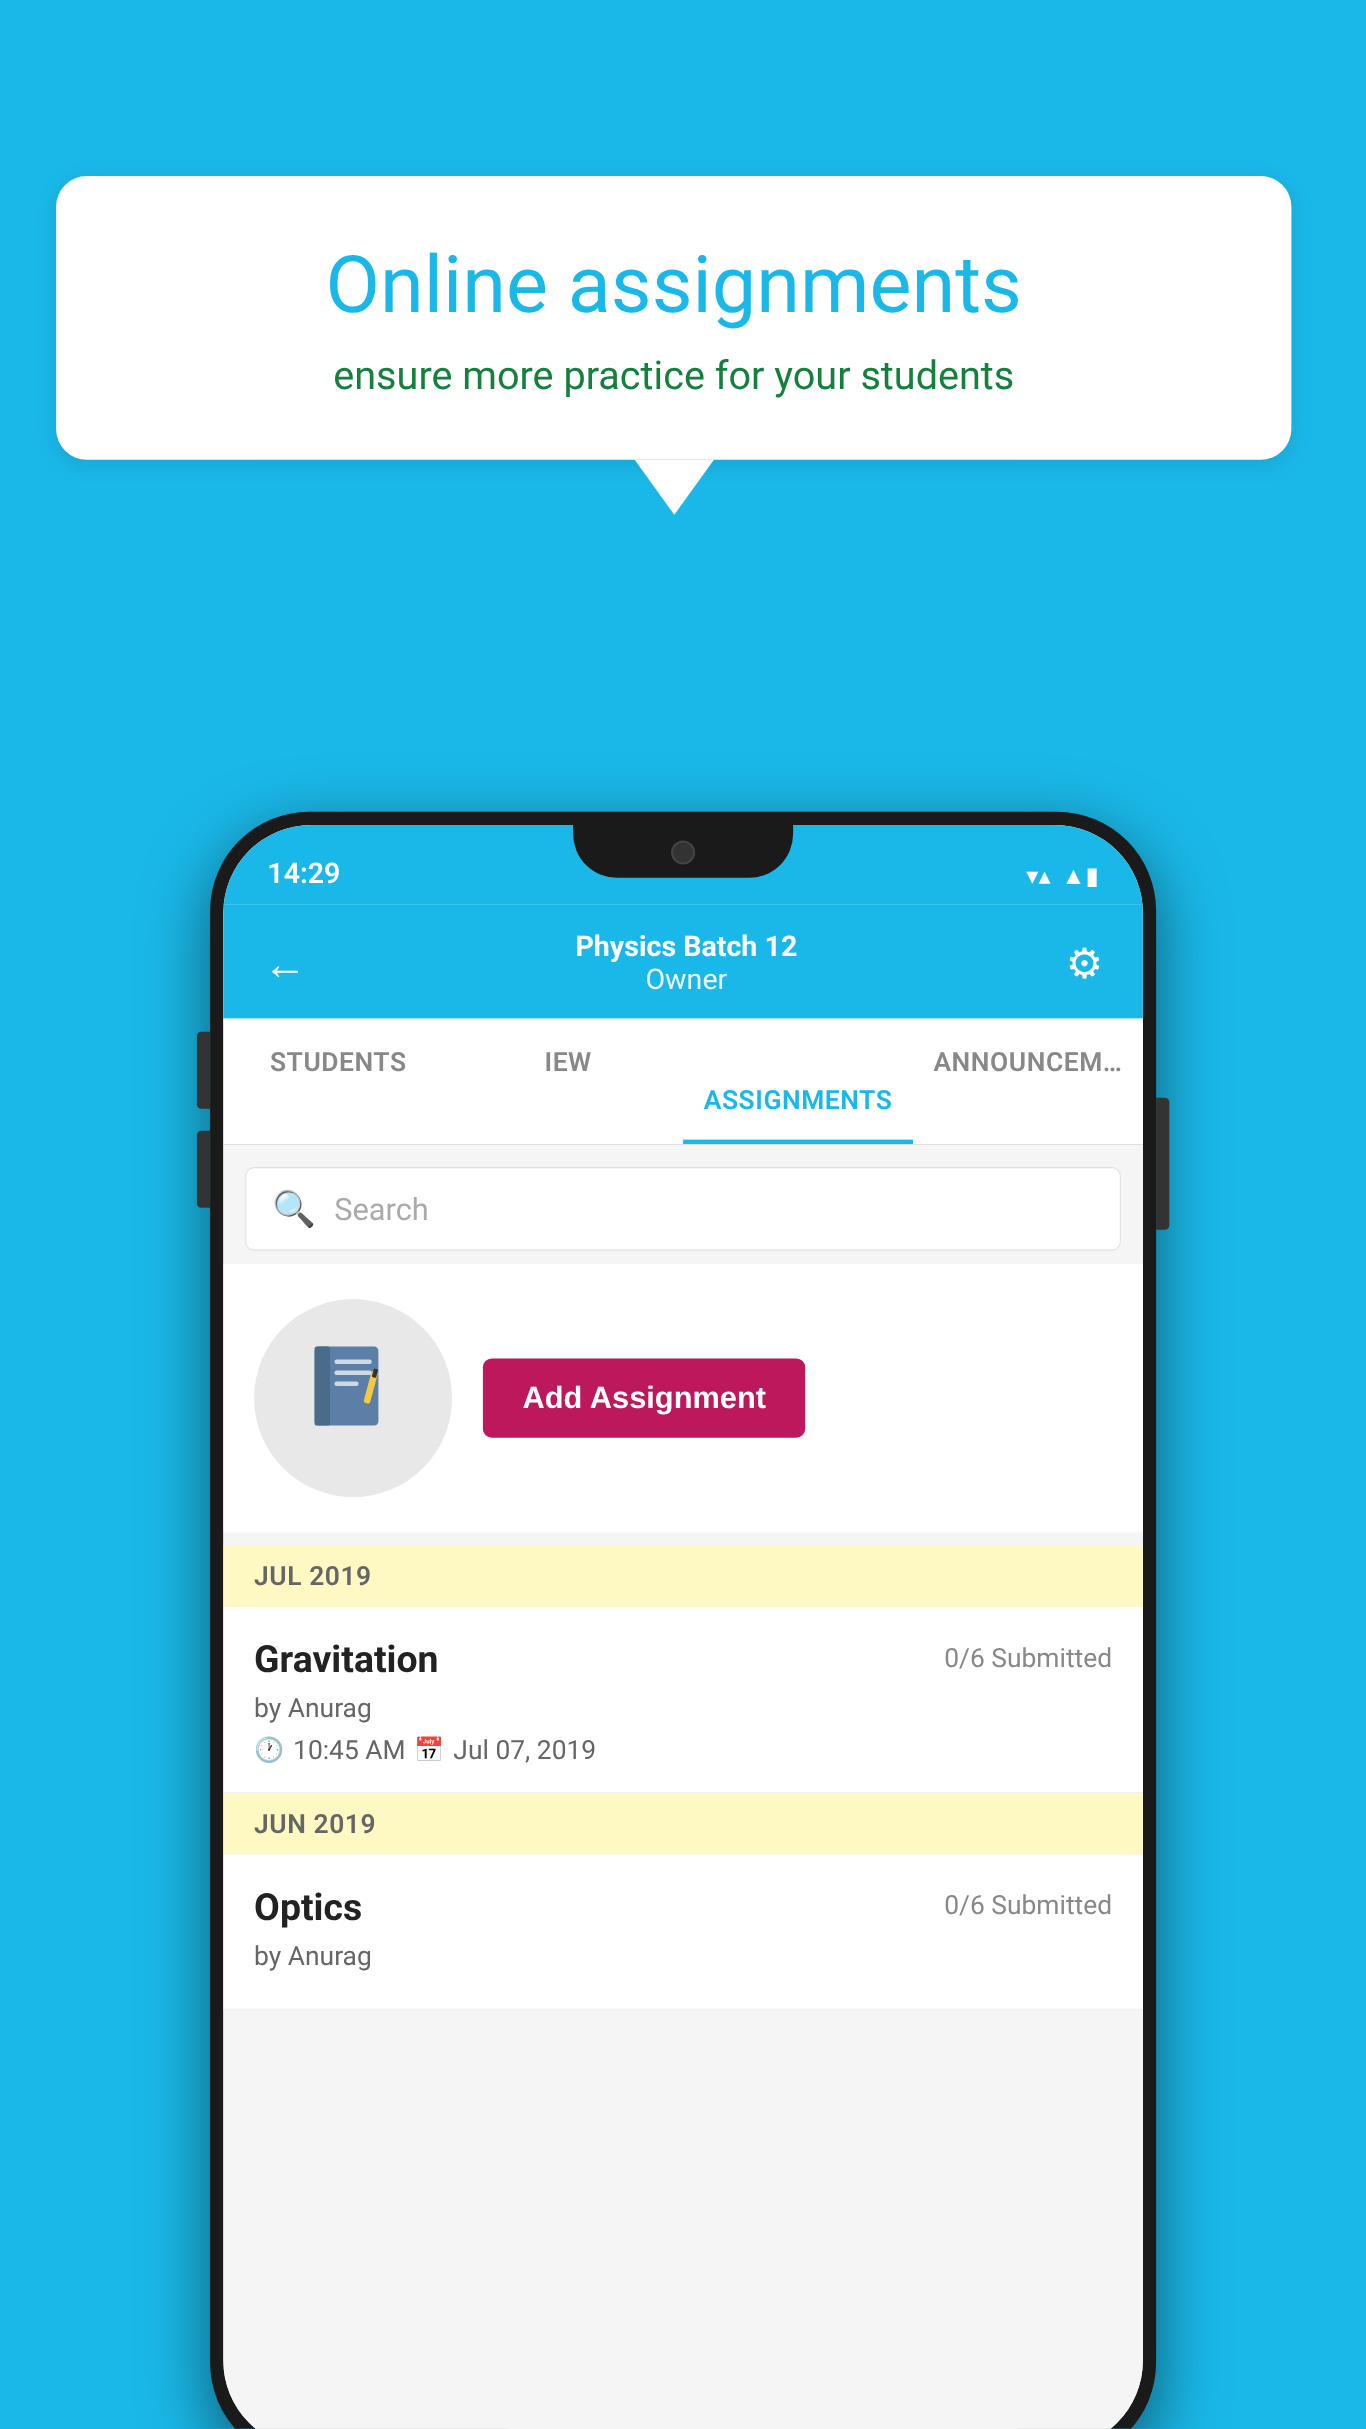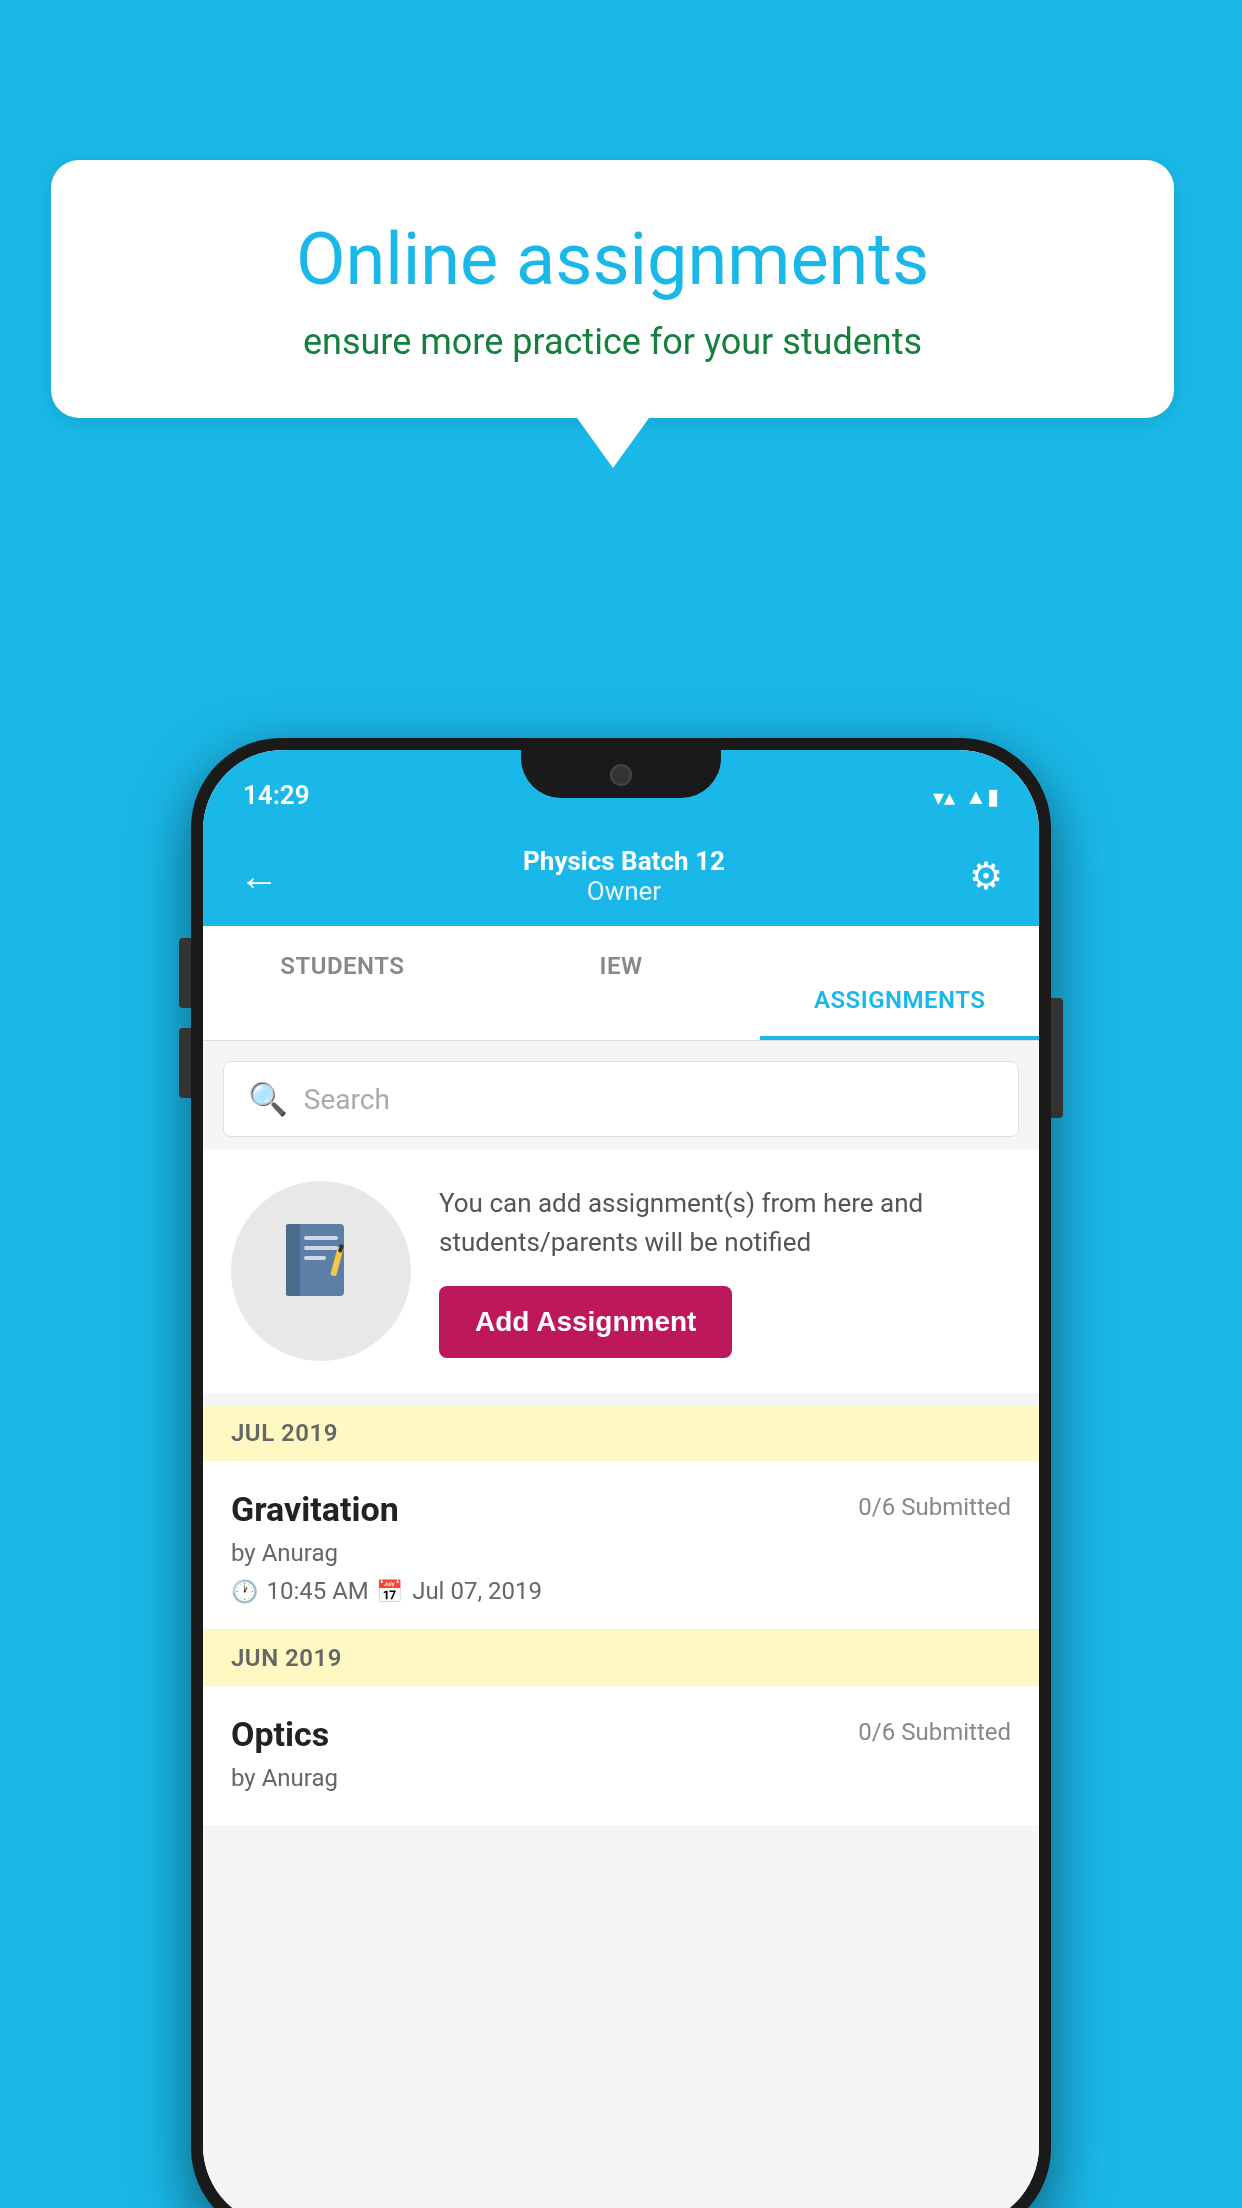--- a/index.html
+++ b/index.html
@@ -374,20 +374,21 @@
           <div class="app-bar-title">Physics Batch 12</div>
           <div class="app-bar-subtitle">Owner</div>
         </div>
         <div class="app-bar-settings">⚙</div>
       </div>
 
       <div class="tabs-bar">
         <div class="tab-item">STUDENTS</div>
         <div class="tab-item">IEW</div>
         <div class="tab-item active">ASSIGNMENTS</div>
+        <div class="tab-item">ANNOUNCEM…</div>
       </div>
 
       <div class="content-area">
 
         <div class="search-bar">
           <span class="search-icon">🔍</span>
           <span class="search-placeholder">Search</span>
         </div>
 
         <div class="promo-card">
@@ -399,21 +400,20 @@
                 <rect x="10" y="8" width="14" height="72" rx="2" fill="#4a6b8a"></rect>
                 <rect x="28" y="20" width="34" height="4" rx="2" fill="white" opacity="0.7"></rect>
                 <rect x="28" y="30" width="34" height="4" rx="2" fill="white" opacity="0.7"></rect>
                 <rect x="28" y="40" width="22" height="4" rx="2" fill="white" opacity="0.7"></rect>
                 <rect x="62" y="30" width="6" height="30" rx="2" fill="#f5c842" transform="rotate(15 62 30)"></rect>
                 <rect x="64" y="28" width="4" height="8" rx="1" fill="#333" transform="rotate(15 64 28)"></rect>
               </svg>
             </div>
           </div>
           <div class="promo-text-area">
-            <div class="promo-description">You can add assignment(s) from here and students/parents will be notified</div>
             <button class="add-assignment-btn">Add Assignment</button>
           </div>
         </div>
 
         <div class="section-header">JUL 2019</div>
 
         <div class="assignment-item">
           <div class="assignment-item-top">
             <div class="assignment-name">Gravitation</div>
             <div class="assignment-submitted">0/6 Submitted</div>

